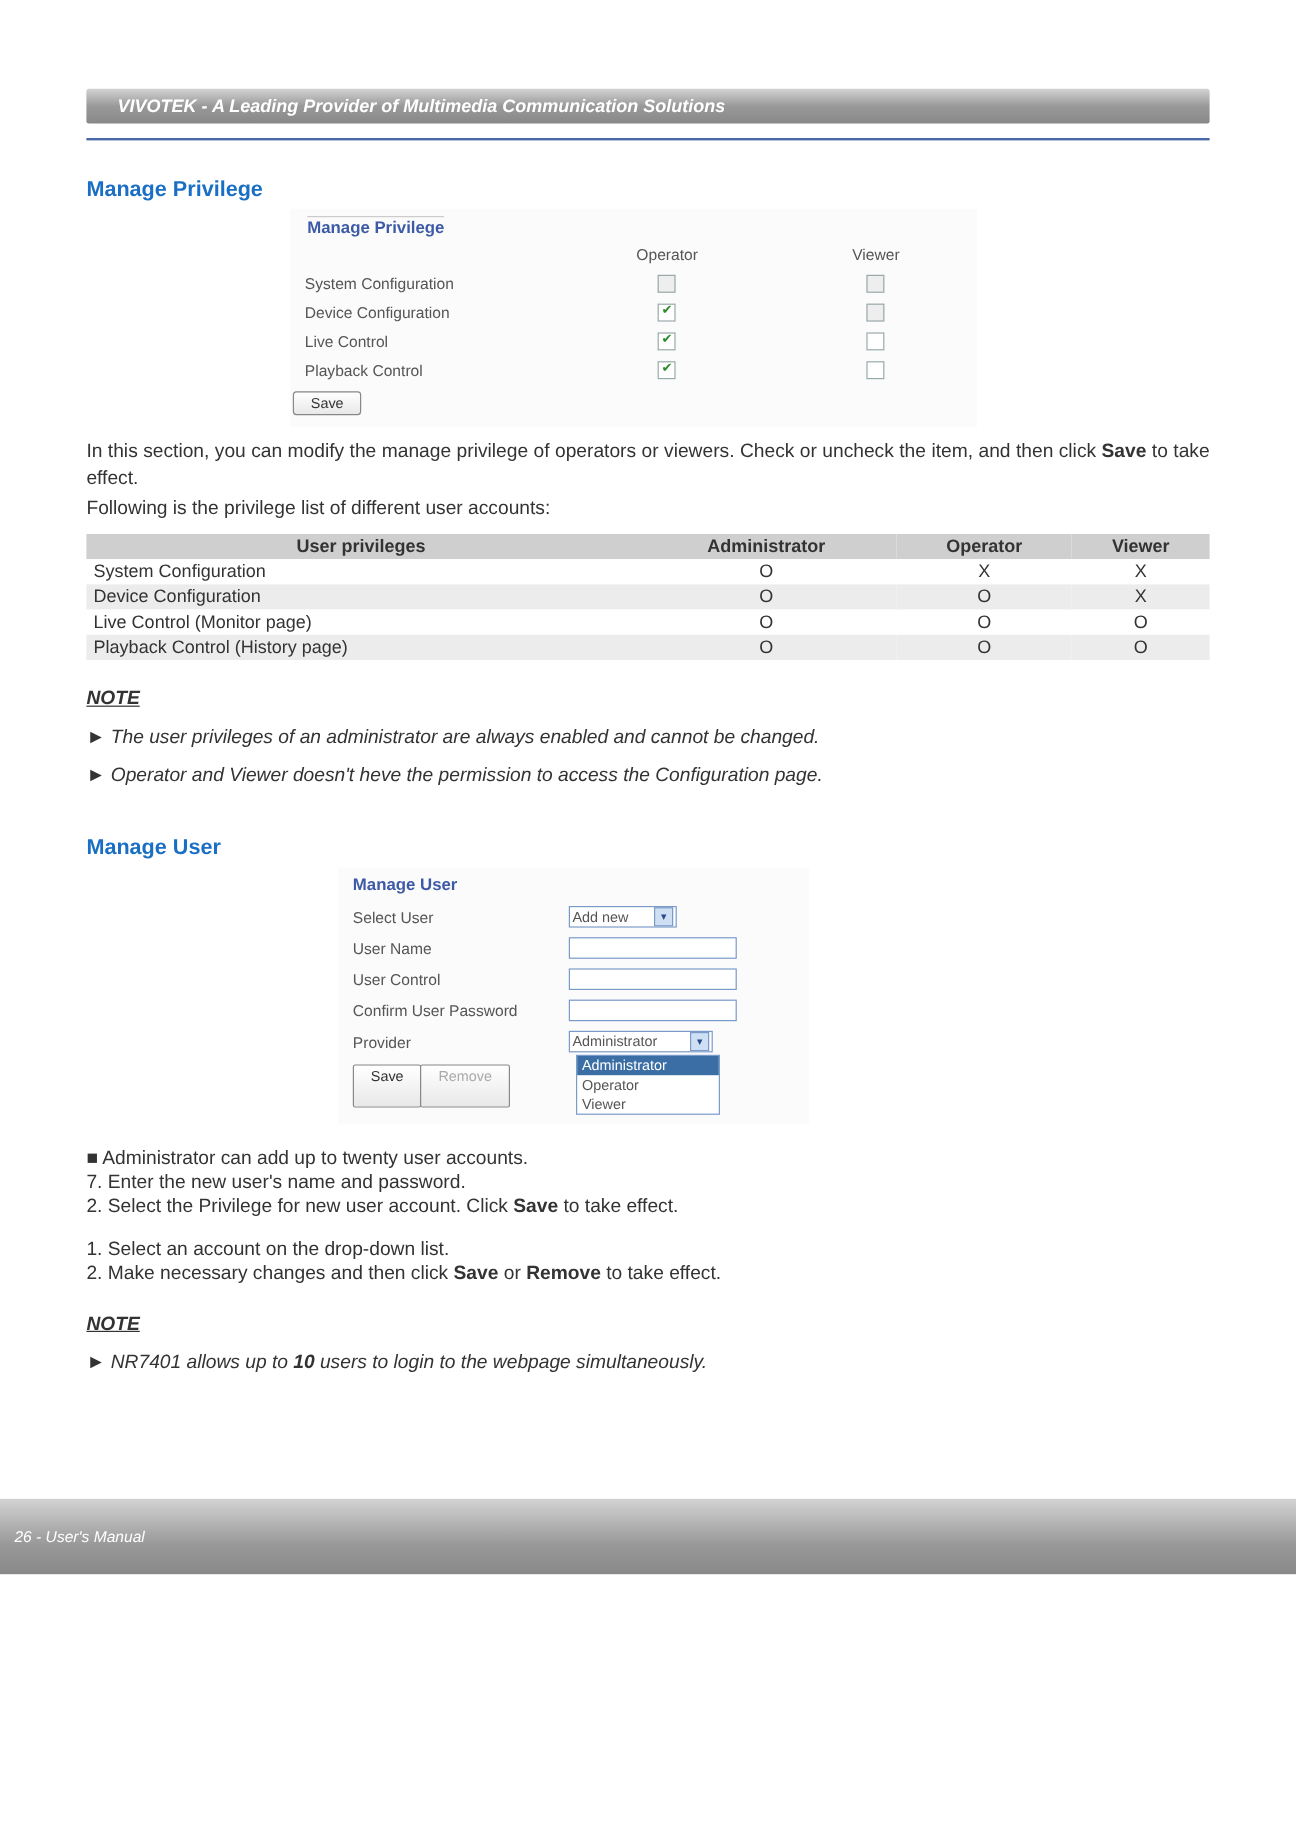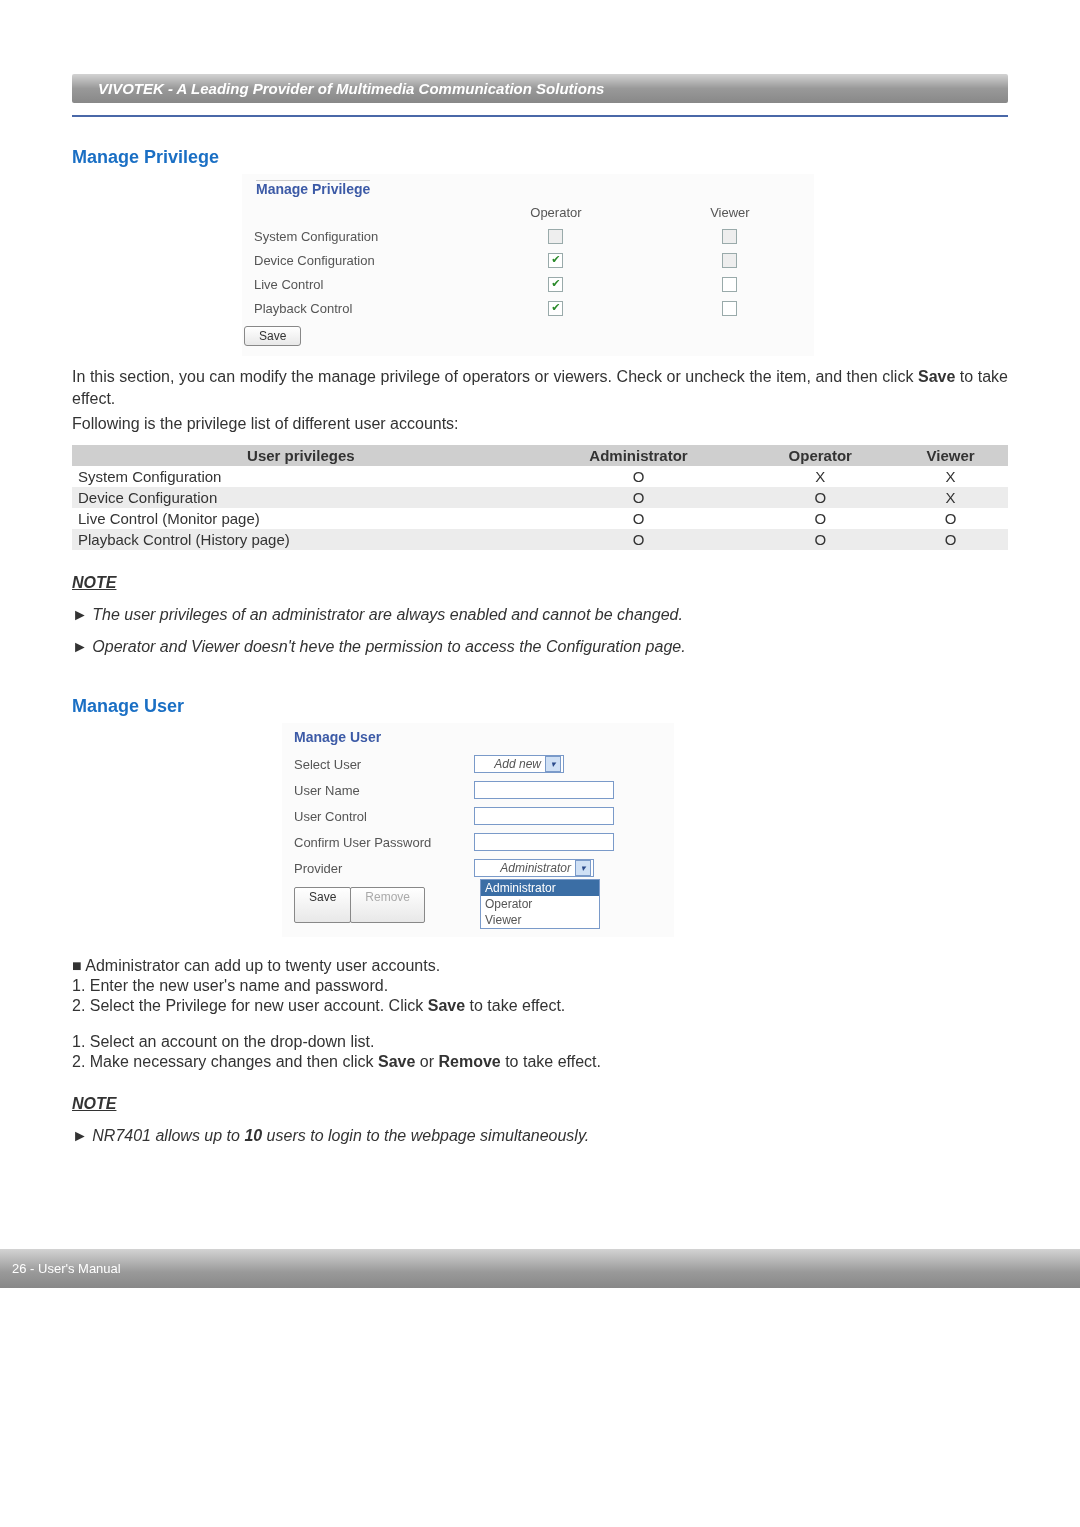--- a/index.html
+++ b/index.html
@@ -143,21 +143,21 @@
   .sel, .txt {
     border: 1px solid #7a9ac9;
     background: #fff;
     font-size: 12px;
     height: 18px;
     padding: 0 2px;
     display: inline-flex;
     align-items: center;
     box-sizing: border-box;
   }
-  .sel { justify-content: flex-end; width: 90px; font-style: italic; }
+  .sel { justify-content: space-between; width: 90px; }
   .sel .arrow {
     width: 14px; height: 14px; background: #cfe0f5; border: 1px solid #7a9ac9;
     display: inline-flex; align-items: center; justify-content: center;
     font-size: 9px; color: #2a4a8a; margin-left: 4px;
   }
   .sel.wide { width: 120px; }
   .txt { width: 140px; }
   .dropdown-open {
     border: 1px solid #7a9ac9;
     background: #fff;
@@ -168,22 +168,23 @@
   }
   .dropdown-open .opt { padding: 1px 4px; }
   .dropdown-open .opt.selected { background: #3b6ea5; color: #fff; }
   .btnrow { padding: 6px; display: flex; gap: 0; }
   .btnrow .btn { border-radius: 2px; }
   .bullet-block p { margin: 2px 0; font-size: 16px; }
   .footer-band {
     margin-top: 60px;
     background: linear-gradient(to bottom, #d3d3d3 0%, #999 60%, #888 100%);
     color: #fff;
+    font-style: italic;
     font-size: 13px;
-    padding: 12px 12px;
+    padding: 24px 12px;
   }
 </style>
 </head>
 <body>
 
 <div class="page">
 
   <div class="header-title">VIVOTEK - A Leading Provider of Multimedia Communication Solutions</div>
   <div class="header-rule"></div>
 
@@ -313,21 +314,21 @@
       <div class="dropdown-open" style="margin-left:0;">
         <div class="opt selected">Administrator</div>
         <div class="opt">Operator</div>
         <div class="opt">Viewer</div>
       </div>
     </div>
   </div>
 
   <div class="bullet-block" style="margin-top:20px;">
     <p>■ Administrator can add up to twenty user accounts.</p>
-    <p>1. Enter the new user's name and password.</p>
+    <p>7. Enter the new user's name and password.</p>
     <p><span>2. Select the Privilege for new user account. Click </span><b>Save</b><span> to take effect.</span></p>
   </div>
 
   <div class="bullet-block" style="margin-top:18px;">
     <p>1. Select an account on the drop-down list.</p>
     <p><span>2. Make necessary changes and then click </span><b>Save</b><span> or </span><b>Remove</b><span> to take effect.</span></p>
   </div>
 
   <div class="note-heading">NOTE</div>
   <p class="note-line">

